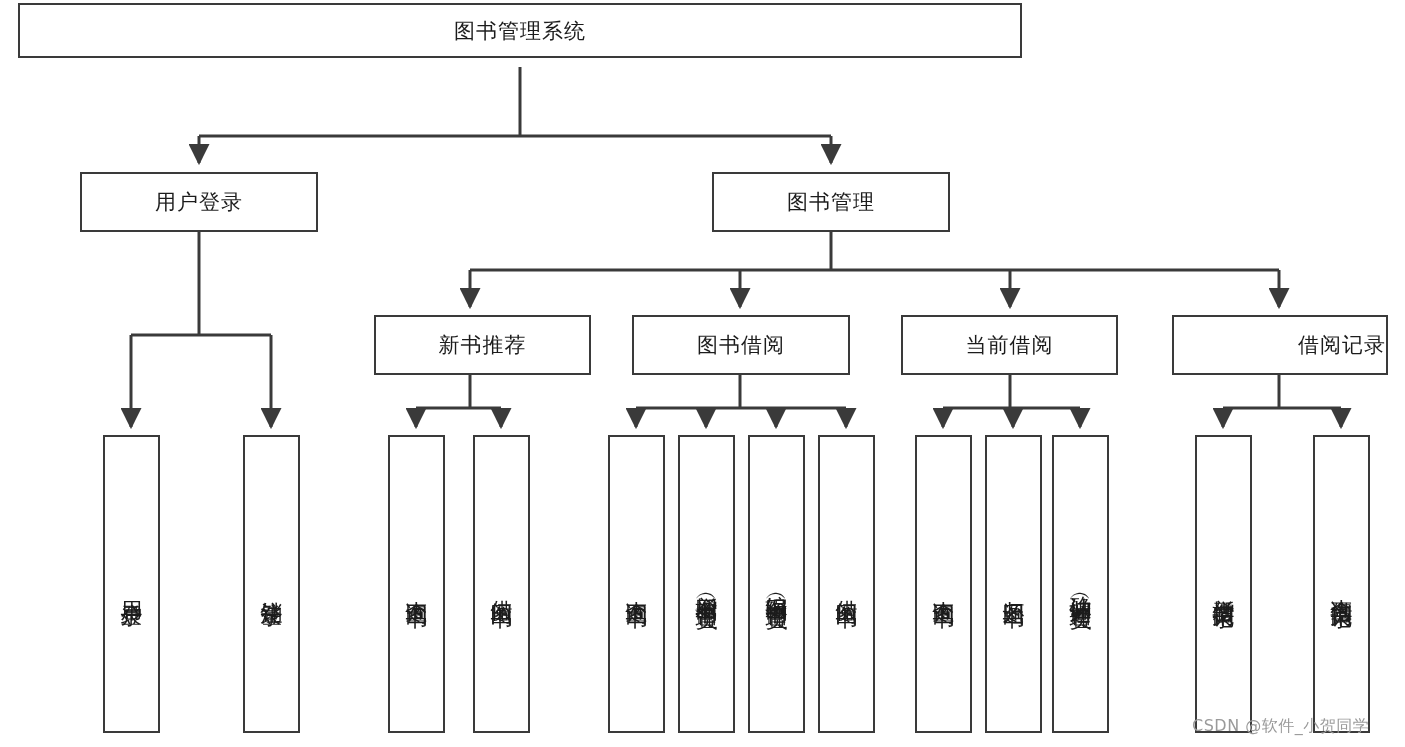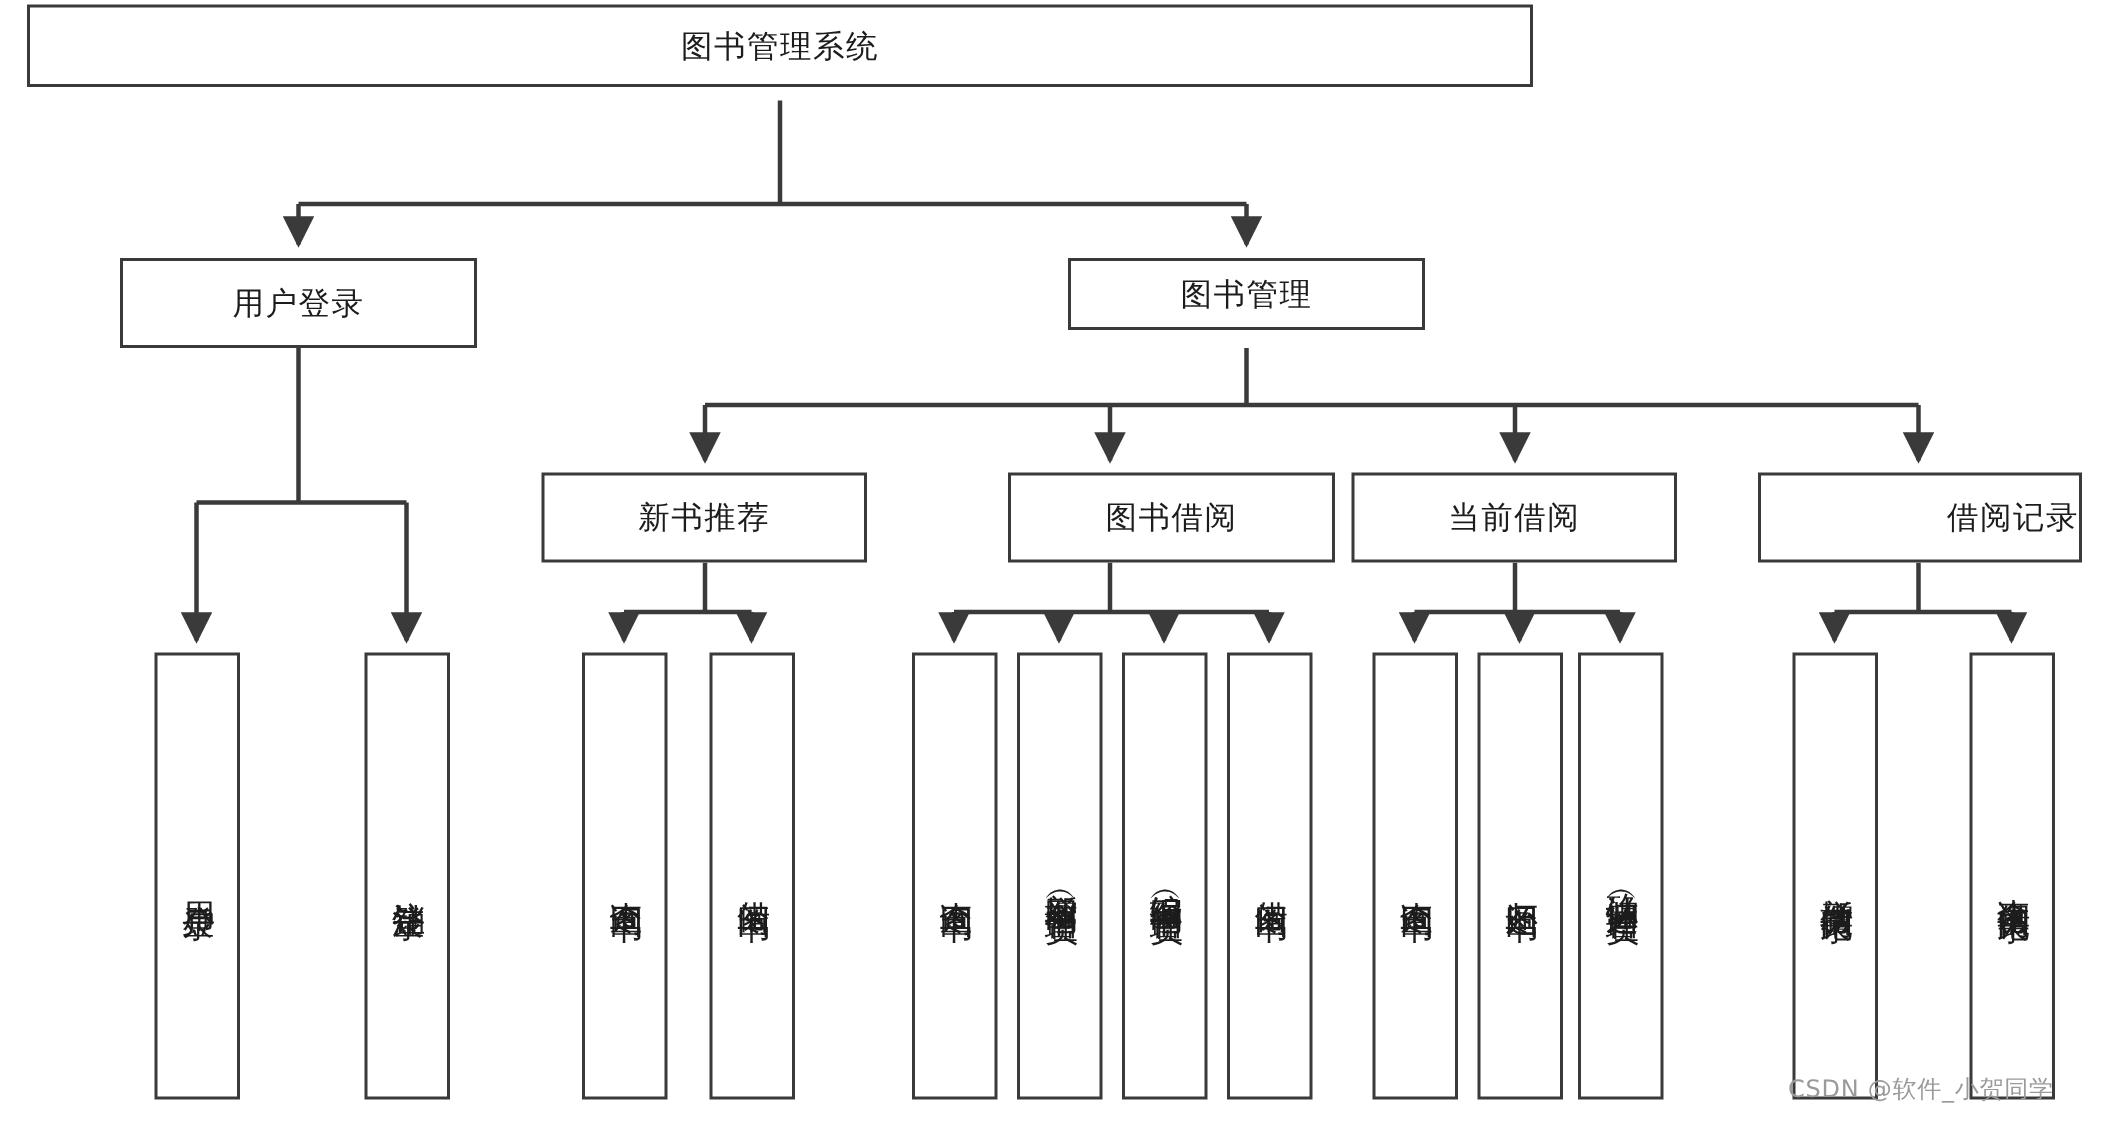--- a/index.html
+++ b/index.html
@@ -117,28 +117,28 @@
     </g>
   </svg>
 
   <div class="node horiz" style="left:18px;top:3px;width:1004px;height:55px;">
     <span>图书管理系统</span>
   </div>
 
   <div class="node horiz" style="left:80px;top:172px;width:238px;height:60px;">
     <span>用户登录</span>
   </div>
-  <div class="node horiz" style="left:712px;top:172px;width:238px;height:48px;">
+  <div class="node horiz" style="left:712px;top:172px;width:238px;height:60px;">
     <span>图书管理</span>
   </div>
 
-  <div class="node horiz" style="left:361px;top:315px;width:217px;height:60px;">
+  <div class="node horiz" style="left:374px;top:315px;width:217px;height:60px;">
     <span>新书推荐</span>
   </div>
-  <div class="node horiz" style="left:632px;top:315px;width:218px;height:60px;margin-left:40px;">
+  <div class="node horiz" style="left:632px;top:315px;width:218px;height:60px;">
     <span>图书借阅</span>
   </div>
   <div class="node horiz" style="left:901px;top:315px;width:217px;height:60px;">
     <span>当前借阅</span>
   </div>
   <div class="node horiz" style="left:1172px;top:315px;width:216px;height:60px;justify-content:flex-end;">
     <span>借阅记录</span>
   </div>
 
   <div class="node vert" style="left:103px;top:435px;width:57px;height:298px;">

